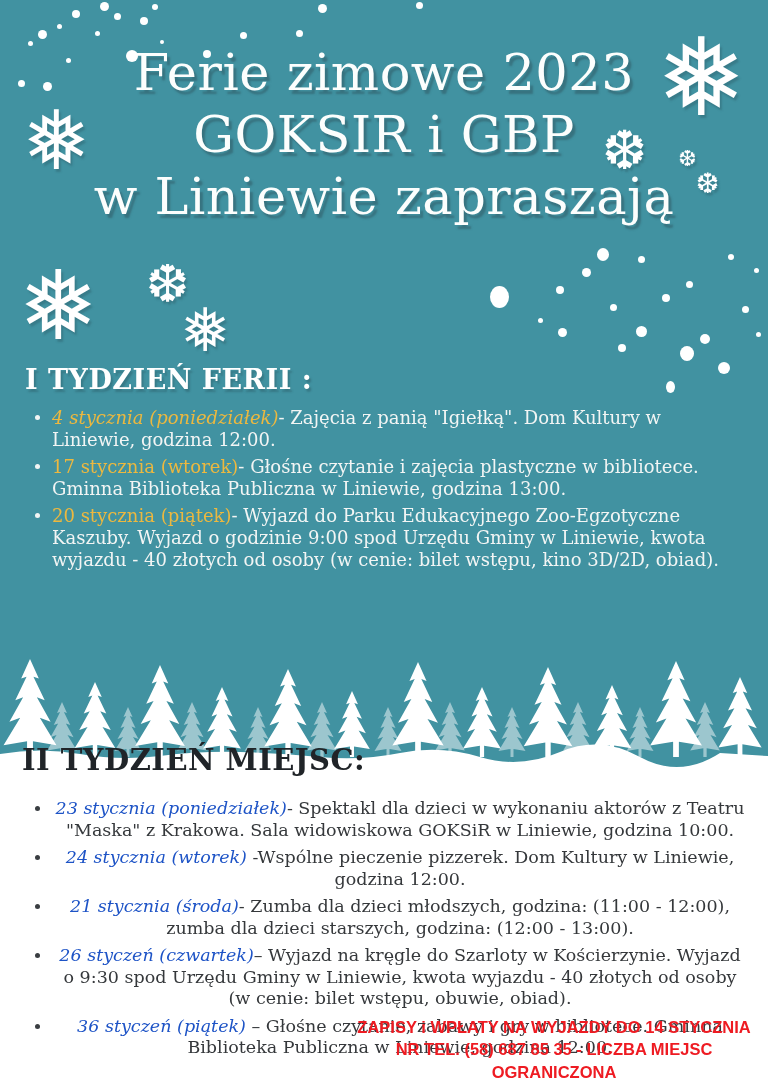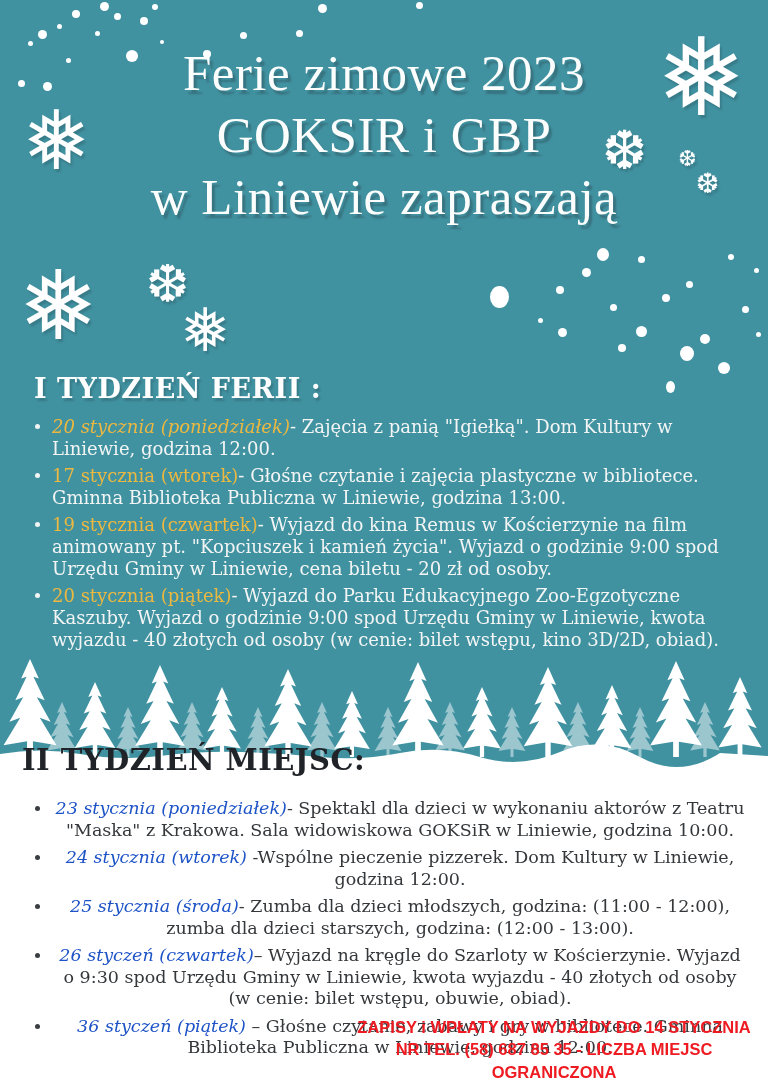--- a/index.html
+++ b/index.html
@@ -19,26 +19,25 @@
   .sf3{left:146px;top:258px;font-size:52px;}
   .sf4{left:180px;top:300px;font-size:60px;}
   .sf5{left:656px;top:24px;font-size:108px;}
   .sf6{left:602px;top:124px;font-size:54px;}
   .sf7{left:678px;top:148px;font-size:22px;}
   .sf8{left:696px;top:170px;font-size:28px;}
   .title{
     position:absolute;left:0;top:42px;width:768px;text-align:center;
     color:#fcfefd;font-size:51px;line-height:62px;font-weight:500;letter-spacing:.5px;
     text-shadow:3px 4px 2px rgba(47,90,100,.55);
-    font-family:Liberation Serif, serif;
   }
   
   .week1{position:absolute;left:22px;top:362px;width:726px;}
   .week1 h2{
-    margin:12px;color:#ffffff;font-size:27px;line-height:30px;font-weight:bold;letter-spacing:.5px;
+    margin:3px;color:#ffffff;font-size:27px;line-height:30px;font-weight:bold;letter-spacing:.5px;
     text-shadow:2px 3px 2px rgba(40,84,94,.4);
   }
   ul.sched{list-style:none;margin:12px 0 0 0;padding:0;}
   ul.sched li{position:relative;padding-left:30px;margin-bottom:5px;}
   .week1 ul.sched li{font-size:18px;line-height:22px;color:#f2f5f4;}
   .bullet{position:absolute;left:13px;top:8px;width:5px;height:5px;border-radius:50%;background:#f2f5f4;}
   .d1{color:#ECB83F;}
   .italic{font-style:italic;}
   .week2{position:absolute;left:22px;top:786px;width:726px;text-align:center;}
   .week2 ul.sched li{font-size:17.5px;line-height:21.5px;color:#35383B;margin-bottom:6px;}
@@ -118,29 +117,25 @@
       <div>Ferie zimowe 2023</div>
       <div>GOKSIR i GBP</div>
       <div>w Liniewie zapraszają</div>
     </div>
 
     <div class="week1">
       <h2>I TYDZIEŃ FERII :</h2>
       <ul class="sched">
         <li>
           <span class="bullet"></span>
-          <span class="d1 italic">20 stycznia (poniedziałek)</span><span>- Zajęcia z panią "Igiełką". Dom Kultury w Liniewie, godzina 12:00.</span>
+          <span class="d1 italic">4 stycznia (poniedziałek)</span><span>- Zajęcia z panią "Igiełką". Dom Kultury w Liniewie, godzina 12:00.</span>
         </li>
         <li>
           <span class="bullet"></span>
           <span class="d1">17 stycznia (wtorek)</span><span>- Głośne czytanie i zajęcia plastyczne w bibliotece. Gminna Biblioteka Publiczna w Liniewie, godzina 13:00.</span>
-        </li>
-        <li>
-          <span class="bullet"></span>
-          <span class="d1">19 stycznia (czwartek)</span><span>- Wyjazd do kina Remus w Kościerzynie na film animowany pt. "Kopciuszek i kamień życia". Wyjazd o godzinie 9:00 spod Urzędu Gminy w Liniewie, cena biletu - 20 zł od osoby.</span>
         </li>
         <li>
           <span class="bullet"></span>
           <span class="d1">20 stycznia (piątek)</span><span>- Wyjazd do Parku Edukacyjnego Zoo-Egzotyczne Kaszuby. Wyjazd o godzinie 9:00 spod Urzędu Gminy w Liniewie, kwota wyjazdu - 40 złotych od osoby (w cenie: bilet wstępu, kino 3D/2D, obiad).</span>
         </li>
       </ul>
     </div>
 
     <svg class="trees" viewBox="0 0 768 115" preserveAspectRatio="none">
       <defs>
@@ -187,21 +182,21 @@
       <li>
         <span class="bullet"></span>
         <span class="d2">23 stycznia (poniedziałek)</span><span>- Spektakl dla dzieci w wykonaniu aktorów z Teatru "Maska" z Krakowa. Sala widowiskowa GOKSiR w Liniewie, godzina 10:00.</span>
       </li>
       <li>
         <span class="bullet"></span>
         <span class="d2">24 stycznia (wtorek)</span><span> -Wspólne pieczenie pizzerek. Dom Kultury w Liniewie, godzina 12:00.</span>
       </li>
       <li>
         <span class="bullet"></span>
-        <span class="d2"> 25 stycznia (środa)</span><span>- Zumba dla dzieci młodszych, godzina: (11:00 - 12:00), zumba dla dzieci starszych, godzina: (12:00 - 13:00).</span>
+        <span class="d2"> 21 stycznia (środa)</span><span>- Zumba dla dzieci młodszych, godzina: (11:00 - 12:00), zumba dla dzieci starszych, godzina: (12:00 - 13:00).</span>
       </li>
       <li>
         <span class="bullet"></span>
         <span class="d2">26 styczeń (czwartek)</span><span>– Wyjazd na kręgle do Szarloty w Kościerzynie. Wyjazd o 9:30 spod Urzędu Gminy w Liniewie, kwota wyjazdu - 40 złotych od osoby (w cenie: bilet wstępu, obuwie, obiad).</span>
       </li>
       <li>
         <span class="bullet"></span>
         <span class="d2">36 styczeń (piątek)</span><span> – Głośne czytanie, zabawy i gry w bibliotece. Gminna Biblioteka Publiczna w Liniewie, godzina 12:00.</span>
       </li>
     </ul>

